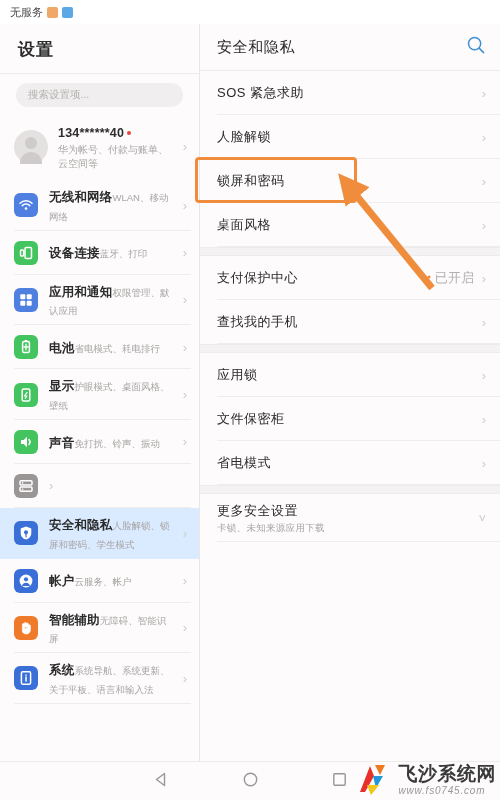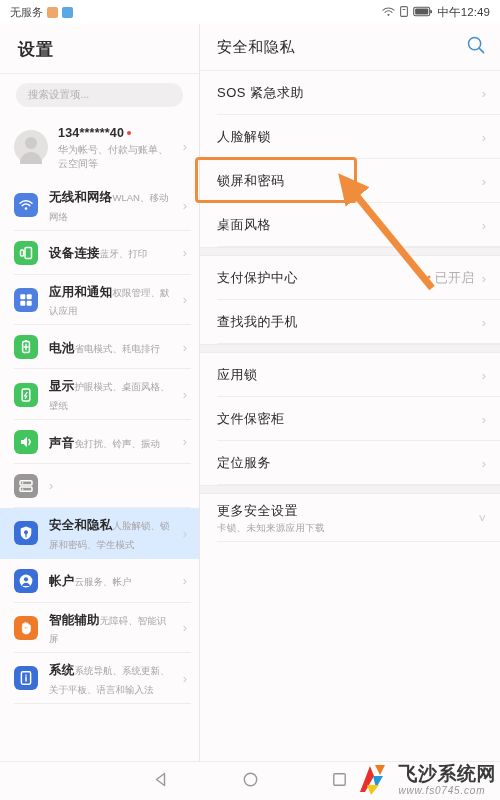--- a/index.html
+++ b/index.html
@@ -132,43 +132,20 @@
   .wm-url{ font-size:10px;color:#9a9696;letter-spacing:.8px;margin-top:3px;font-style:italic;}
 </style>
 </head>
 <body>
 
 <div class="statusbar">
   <div class="sb-left">
     <span>无服务</span>
     <span class="sb-badge orange"></span>
     <span class="sb-badge blue"></span>
-  </div>
-  <div class="sb-right">
-    <span>
-      <svg width="13" height="11" viewBox="0 0 13 11">
-          <path d="M1 4.2C2.6 2.7 4.4 2 6.5 2S10.4 2.7 12 4.2" stroke="#6b6b6b" stroke-width="1.1" fill="none" stroke-linecap="round"></path>
-          <path d="M3 6.3c1-1 2.2-1.5 3.5-1.5S9 5.3 10 6.3" stroke="#6b6b6b" stroke-width="1.1" fill="none" stroke-linecap="round"></path>
-          <circle cx="6.5" cy="8.8" r="1.1" fill="#6b6b6b"></circle>
-        </svg>
-    </span>
-    <span>
-      <svg width="8" height="11" viewBox="0 0 8 11">
-          <rect x="0.6" y="0.6" width="6.8" height="9.8" rx="1.2" stroke="#6b6b6b" stroke-width="1.1" fill="none"></rect>
-          <rect x="2.6" y="3" width="2.8" height="1" fill="#6b6b6b"></rect>
-        </svg>
-    </span>
-    <span>
-      <svg width="20" height="11" viewBox="0 0 20 11">
-          <rect x="0.7" y="1.2" width="16" height="8.6" rx="1.8" stroke="#5a5a5a" stroke-width="1.1" fill="none"></rect>
-          <rect x="2.1" y="2.6" width="13.2" height="5.8" rx="1" fill="#5a5a5a"></rect>
-          <rect x="17.2" y="4" width="1.8" height="3.2" rx="0.8" fill="#5a5a5a"></rect>
-        </svg>
-    </span>
-    <span class="sb-time">中午12:49</span>
   </div>
 </div>
 
 <div class="shell">
 
   <div class="sidebar">
 
     <div class="side-title">设置</div>
     <div class="side-sep"></div>
 
@@ -381,21 +358,21 @@
         </div>
         <div class="prow">
           <span>
             <span class="pname" style="display:block">文件保密柜</span>
           </span>
           <span class="pchev right">›</span>
           <span class="pline"></span>
         </div>
         <div class="prow">
           <span>
-            <span class="pname" style="display:block">定位服务</span>
+            <span class="pname" style="display:block">省电模式</span>
           </span>
           <span class="pchev right">›</span>
           <span class="pline"></span>
         </div>
         <div class="gap"></div>
         <div class="prow tall">
           <span>
             <span class="pname" style="display:block">更多安全设置</span>
             <span class="psub" style="display:block">卡锁、未知来源应用下载</span>
           </span>

